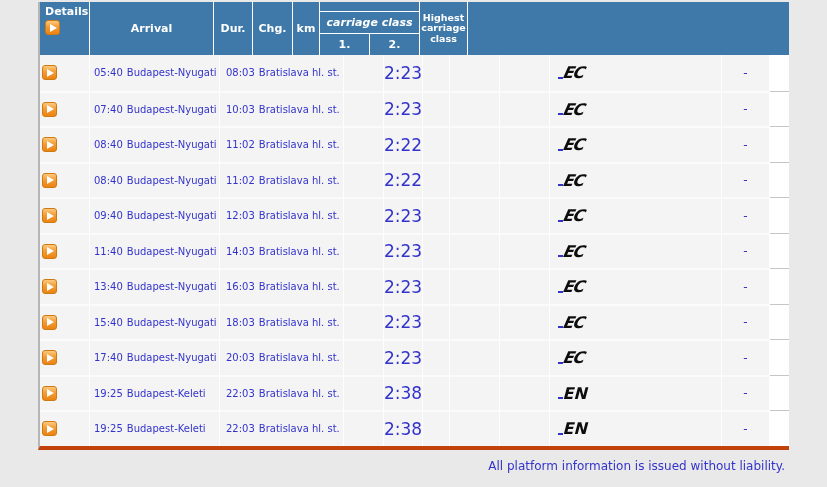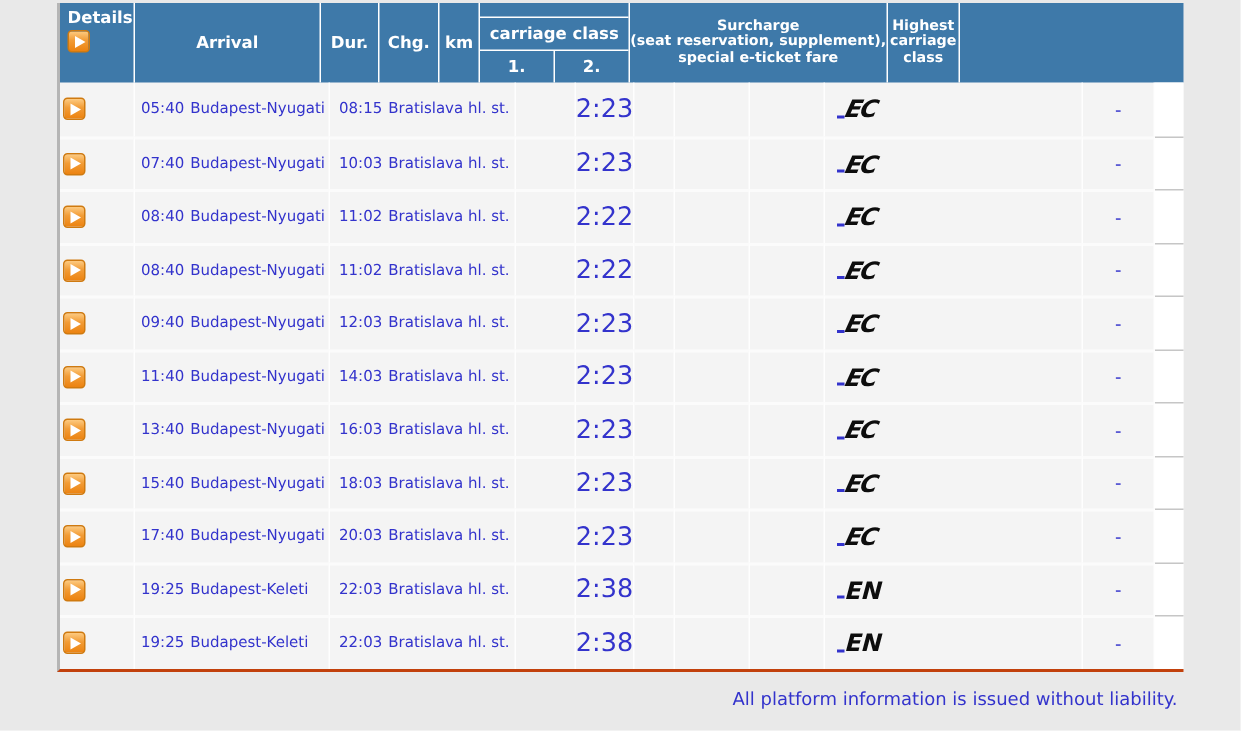--- a/index.html
+++ b/index.html
@@ -5,21 +5,21 @@
   html,body { margin:0; padding:0; }
   body { font-family:"DejaVu Sans","Liberation Sans",sans-serif; }
   .page {
     position:relative; width:827px; height:487px;
     background:#e9e9e9; overflow:hidden;
   }
   .table-wrap {
     position:absolute; left:38px; top:2px; width:751px;
     box-sizing:border-box;
     border-left:2px solid #b5b5b5;
-    border-bottom:2px solid #c2410c;
+    border-bottom:4px solid #c2410c;
     background:#f4f4f4;
   }
   
   .thead { display:flex; background:#3e79a9; height:53px; }
   .th, .th-group {
     box-sizing:border-box; color:#fff; font-weight:bold; font-size:11px;
     border-right:1px solid #fff;
     display:flex; align-items:center; justify-content:center; text-align:center;
   }
   .col-details   { width:50px; }
@@ -32,21 +32,21 @@
   .col-c1, .col-c2 { width:50px; }
   .col-surcharge { width:172px; }
   .col-highest   { width:48px; }
   .col-extra     { width:19px; border-right:none !important; }
   .th.col-details {
     flex-direction:column; align-items:flex-start; justify-content:flex-start;
     padding:3px 0 0 5px; text-align:left;
   }
   .th-group.col-classgroup { flex-direction:column; align-items:stretch; justify-content:flex-start; padding:0; }
   .cc-top   { height:9px; border-bottom:1px solid #fff; }
-  .cc-label { height:21px; line-height:21px; border-bottom:1px solid #fff; text-align:center; }
+  .cc-label { height:21px; line-height:21px; border-bottom:1px solid #fff; text-align:center;font-style:italic; }
   .cc-sub   { display:flex; height:21px; }
   .cc-sub > div { flex:1; line-height:21px; text-align:center; box-sizing:border-box; }
   .cc-sub > div:first-child { border-right:1px solid #fff; }
   .th.col-surcharge, .th.col-highest { flex-direction:column; font-size:9.5px; line-height:10.5px; }
   
   .detail-btn {
     width:15px; height:15px; box-sizing:border-box;
     background:linear-gradient(to bottom,#fdca80 0%,#f29c36 45%,#ec8311 100%);
     border:1px solid #cf7a10; border-radius:3px;
     display:flex; align-items:center; justify-content:center;
@@ -107,46 +107,41 @@
       <div class="th col-chg">Chg.</div>
       <div class="th col-km">km</div>
       <div class="th-group col-classgroup">
         <div class="cc-top"></div>
         <div class="cc-label">carriage class</div>
         <div class="cc-sub">
           <div>1.</div>
           <div>2.</div>
         </div>
       </div>
-      <div class="th col-surcharge">
-        <span>Surcharge</span>
-        <span>(seat reservation, supplement),</span>
-        <span>special e-ticket fare</span>
-      </div>
       <div class="th col-highest">
         <span>Highest</span>
         <span>carriage</span>
         <span>class</span>
       </div>
       <div class="th col-extra"></div>
     </div>
 
     <div class="tbody">
   <div class="row">
     <div class="td col-details">
       <div class="detail-btn">
         <span class="tri"></span>
       </div>
     </div>
     <div class="td col-departure">
       <span class="time">05:40</span>
       <span class="station">Budapest-Nyugati</span>
     </div>
     <div class="td col-arrival">
-      <span class="time">08:15</span>
+      <span class="time">08:03</span>
       <span class="station">Bratislava hl. st.</span>
     </div>
     <div class="td col-chg"></div>
     <div class="td col-dur">
       <span class="time">2:23</span>
     </div>
     <div class="td col-km"></div>
     <div class="td col-c1"></div>
     <div class="td col-c2"></div>
     <div class="td col-surcharge">

